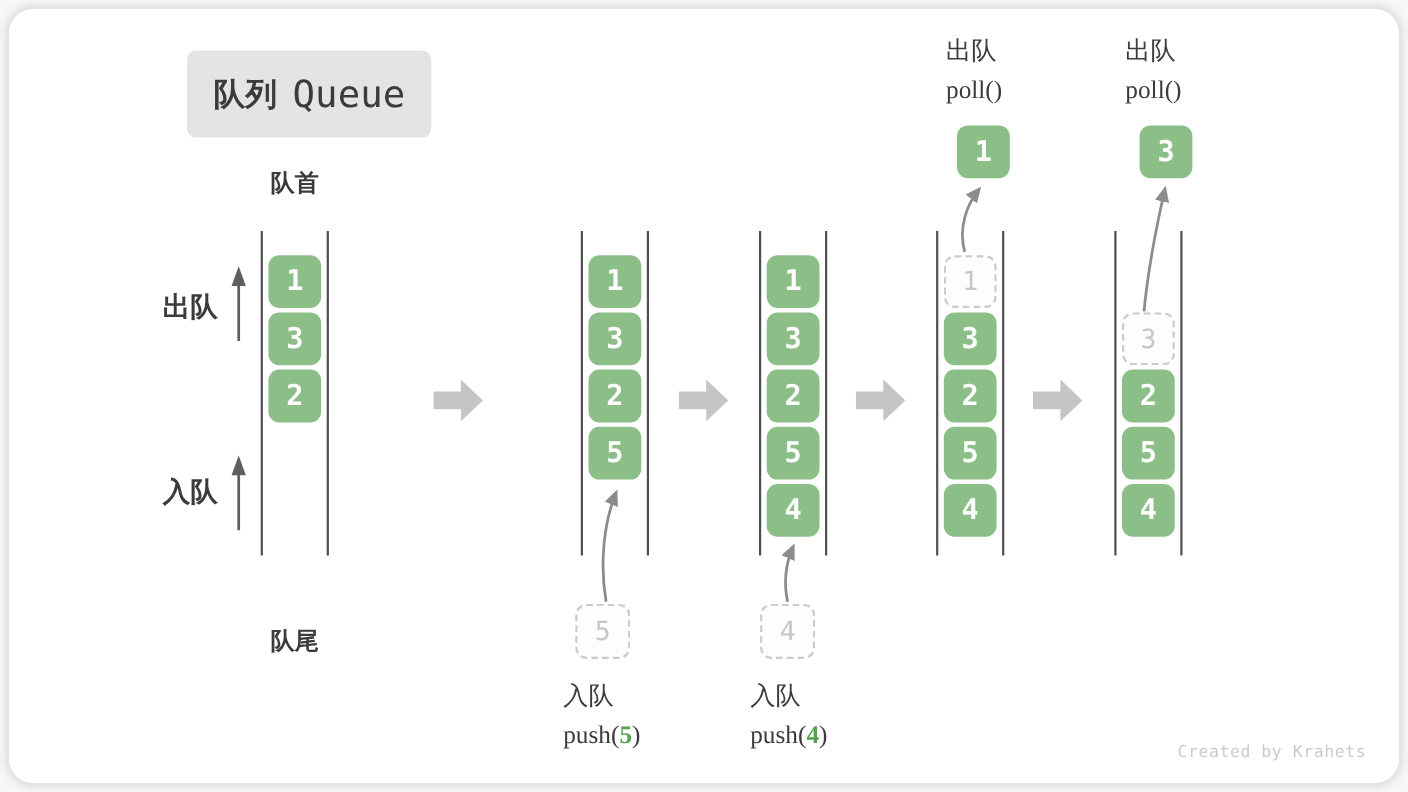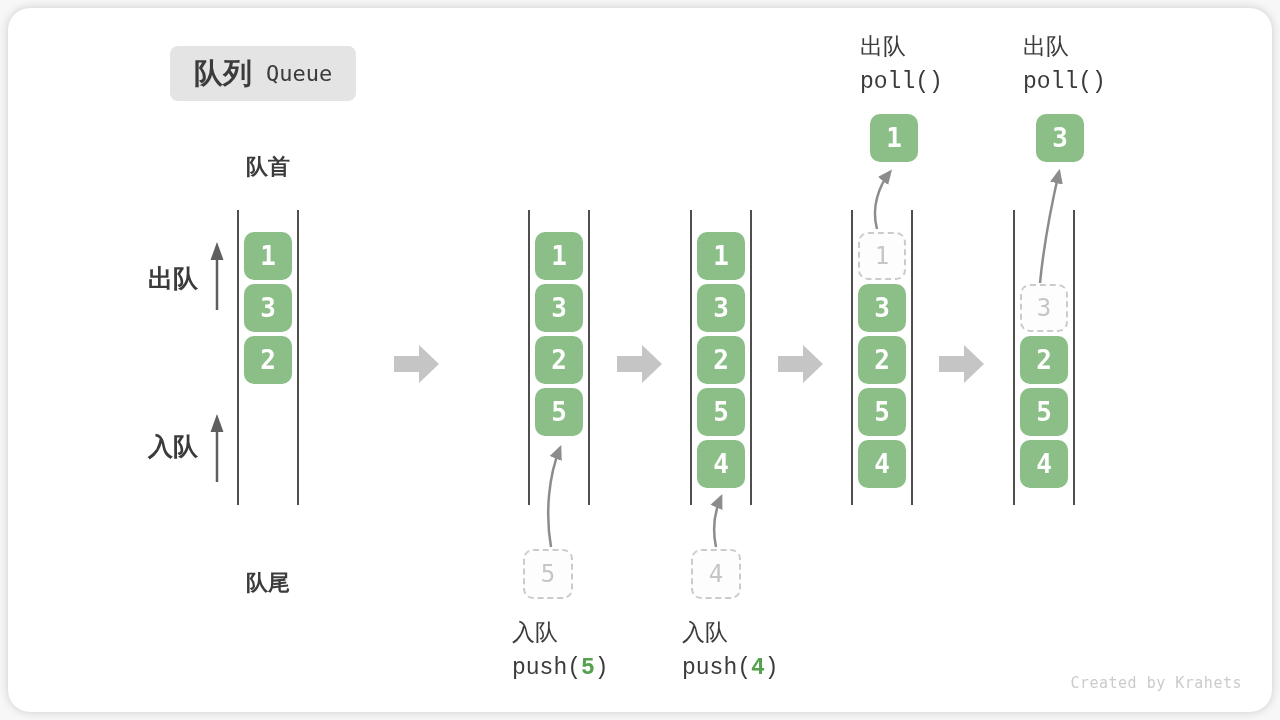--- a/index.html
+++ b/index.html
@@ -1,38 +1,38 @@
 <!DOCTYPE html>
 <html style="--box-green: #8CBF87; --box-text: #FFFFFF; --dashed-border: #CBCBCB; --dashed-text: #C6C6C6; --dashed-bg: #FDFDFD; --label-dark: #3B3B3B; --accent-green: #55A14E; --block-arrow: #C5C5C5; --curve-arrow: #8C8C8C; --wall: #4F4F4F; --badge-bg: #E4E4E4; --watermark: #CBCBCB;"><head>
 <meta charset="utf-8">
 <style>
   html,body{margin:0;padding:0;background:#f7f7f7;}
   .stage{position:relative;width:1280px;height:720px;font-family:"Liberation Sans",sans-serif;overflow:hidden;}
   .card{position:absolute;left:8px;top:8px;width:1264px;height:704px;background:#ffffff;border-radius:22px;box-shadow:0 0 10px rgba(0,0,0,.18);}
 
-  .title-badge{position:absolute;left:170px;top:46px;height:55px;padding:0 24px;background:var(--badge-bg);border-radius:8px;display:flex;align-items:center;gap:14px;}
+  .title-badge{position:absolute;left:170px;top:46px;height:55px;padding:12px 24px;background:var(--badge-bg);border-radius:8px;display:flex;align-items:center;gap:14px;}
   .title-zh{font-size:29px;font-weight:700;color:var(--label-dark);}
-  .title-en{font-family:"DejaVu Sans Mono",monospace;font-size:22px;color:var(--label-dark);}
+  .title-en{font-family:"DejaVu Sans Mono",monospace;font-size:34px;color:var(--label-dark);}
 
   .lbl{position:absolute;color:var(--label-dark);font-weight:700;font-size:22px;}
   .lbl.center62{width:62px;text-align:center;}
   .side-lbl{position:absolute;width:58px;text-align:right;color:var(--label-dark);font-weight:700;font-size:25px;}
   .up-arrow{position:absolute;}
 
   .queue-col{position:absolute;top:210px;width:62px;height:295px;border-left:2px solid var(--wall);border-right:2px solid var(--wall);box-sizing:border-box;}
   .box{position:absolute;left:5px;width:48px;height:48px;border-radius:10px;display:flex;align-items:center;justify-content:center;box-sizing:border-box;font-family:"DejaVu Sans Mono",monospace;font-size:26px;font-weight:700;}
   .box.solid{background:var(--box-green);color:var(--box-text);}
   .box.dashed{border:2px dashed var(--dashed-border);background:var(--dashed-bg);color:var(--dashed-text);font-weight:400;font-size:24px;}
   .p0{top:22px}.p1{top:74px}.p2{top:126px}.p3{top:178px}.p4{top:230px}
 
   .ghost{position:absolute;width:50px;height:50px;border:2px dashed var(--dashed-border);background:var(--dashed-bg);border-radius:10px;display:flex;align-items:center;justify-content:center;color:var(--dashed-text);font-family:"DejaVu Sans Mono",monospace;font-size:24px;box-sizing:border-box;}
   .float-box{position:absolute;width:48px;height:48px;background:var(--box-green);color:var(--box-text);border-radius:10px;display:flex;align-items:center;justify-content:center;font-family:"DejaVu Sans Mono",monospace;font-size:26px;font-weight:700;}
 
   .anno{position:absolute;color:var(--label-dark);font-size:23px;line-height:36px;}
-  .anno .code{font-family:Liberation Mono, monospace;text-align:center;}
+  .anno .code{font-family:Liberation Serif, serif;text-align:center;}
   .anno .arg{color:var(--accent-green);font-weight:700;}
 
   .block-arrow{position:absolute;top:344px;}
   .overlay{position:absolute;left:0;top:0;width:1280px;height:720px;pointer-events:none;}
   .watermark{position:absolute;left:1020px;top:674px;width:222px;text-align:right;font-family:"DejaVu Sans Mono",monospace;font-size:15px;letter-spacing:.5px;color:var(--watermark);}
 </style>
 </head>
 <body>
 
 <div class="stage">

